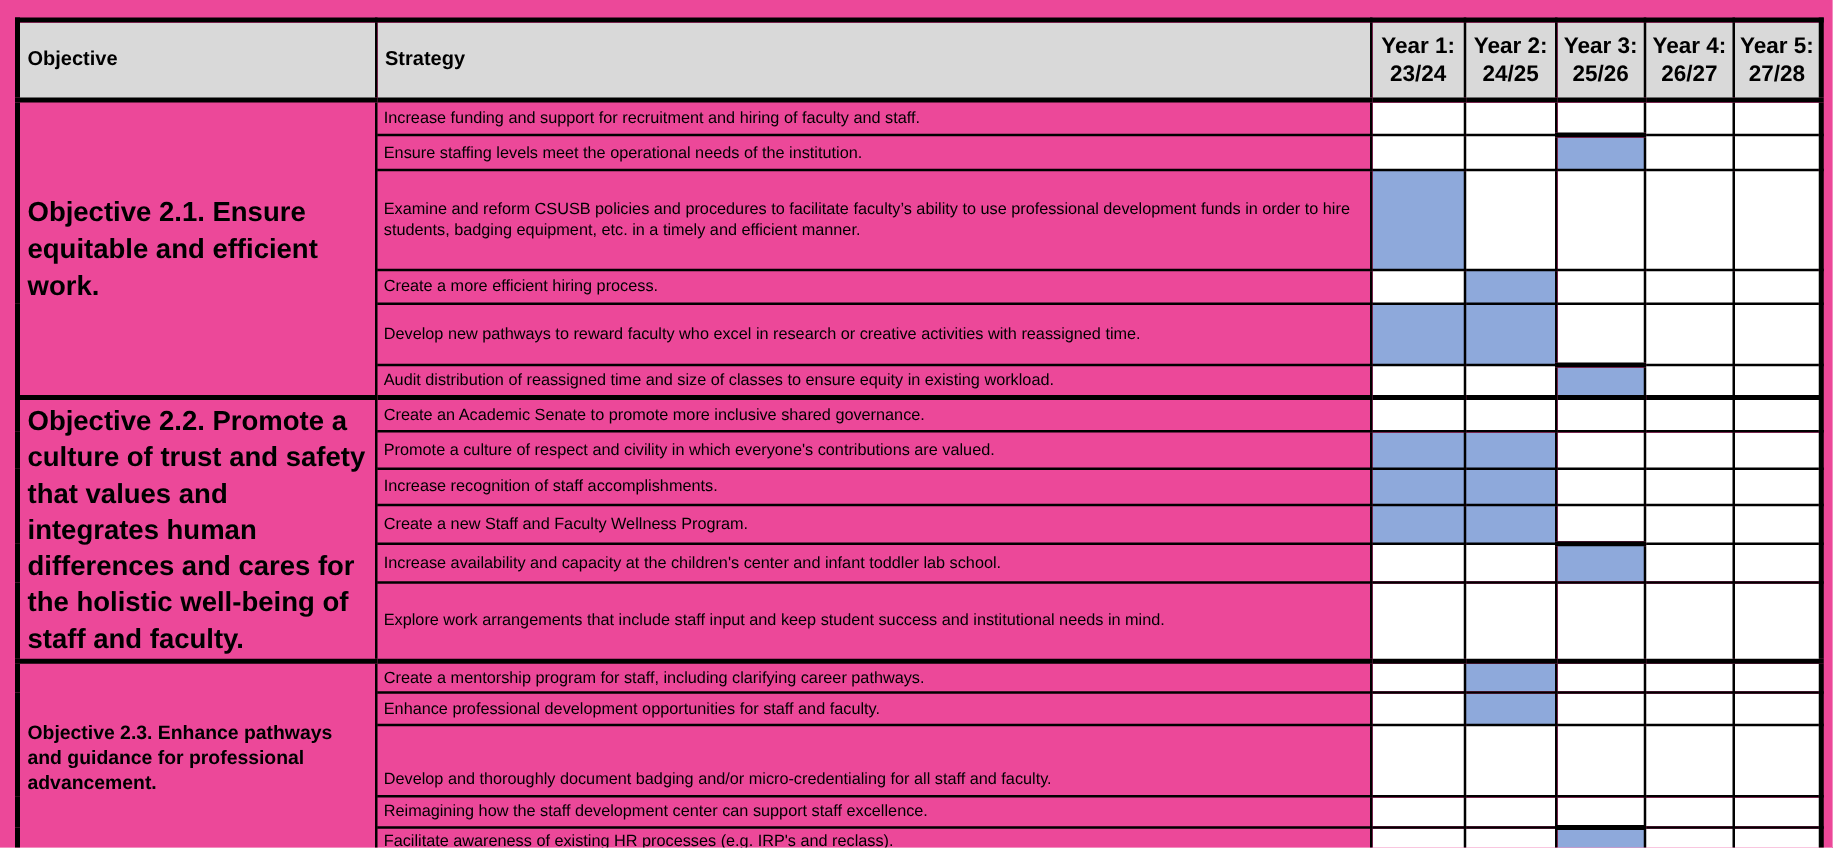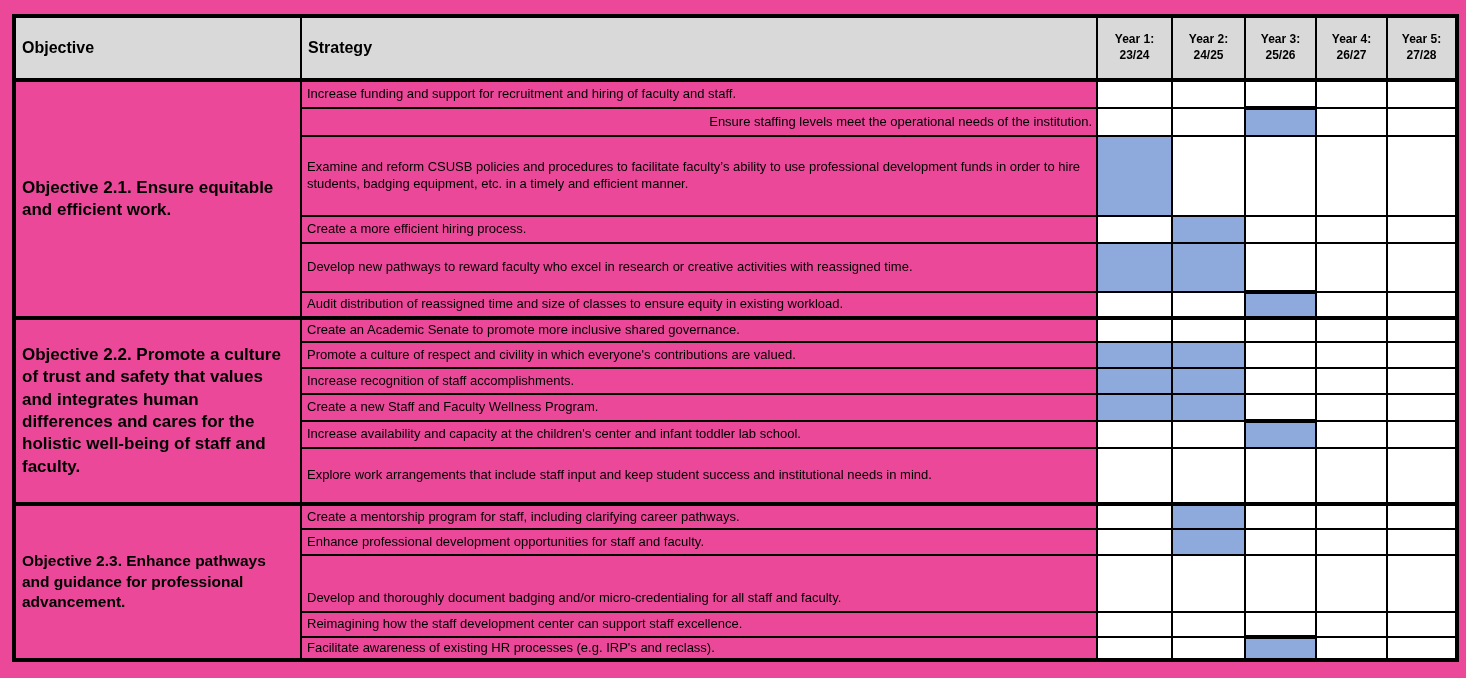--- a/index.html
+++ b/index.html
@@ -35,28 +35,28 @@
     font-weight: bold;
   }
   th.obj-h, th.strat-h {
     text-align: left;
     vertical-align: middle;
     padding: 4px 6px;
   }
   th.year-h {
     text-align: center;
     vertical-align: middle;
-    font-size: 12px;
+    font-size: 18px;
     line-height: 1.3;
     padding: 2px 1px;
   }
   tbody tr.section-start td { border-top: 4px solid #000000; }
   td.objective {
     font-weight: bold;
-    font-size: 17px;
+    font-size: 22px;
     line-height: 1.32;
     vertical-align: middle;
     padding: 2px 7px 2px 6px;
   }
   tr.sec-2 td.objective { font-size: 15.5px; }
   td.strategy {
     font-size: 13px;
     line-height: 1.3;
     vertical-align: middle;
     padding: 1px 4px 1px 5px;
@@ -109,21 +109,21 @@
     <tbody>
         <tr class="sec-0 section-start" style="height: 28px;">
           <td class="objective" rowspan="6">Objective 2.1. Ensure equitable and efficient work.</td>
           <td class="strategy">Increase funding and support for recruitment and hiring of faculty and staff.</td>
           <td class="year"></td>
           <td class="year"></td>
           <td class="year"></td>
           <td class="year"></td>
           <td class="year"></td>
         </tr>
-        <tr class="sec-0" style="height: 28px; text-align: right;">
+        <tr class="sec-0" style="height: 28px;">
           <td class="strategy">Ensure staffing levels meet the operational needs of the institution.</td>
           <td class="year"></td>
           <td class="year"></td>
           <td class="year shaded heavy-top"></td>
           <td class="year"></td>
           <td class="year"></td>
         </tr>
         <tr class="sec-0" style="height: 80px;">
           <td class="strategy">Examine and reform CSUSB policies and procedures to facilitate faculty’s ability to use professional development funds in order to hire students, badging equipment, etc. in a timely and efficient manner.</td>
           <td class="year shaded"></td>

